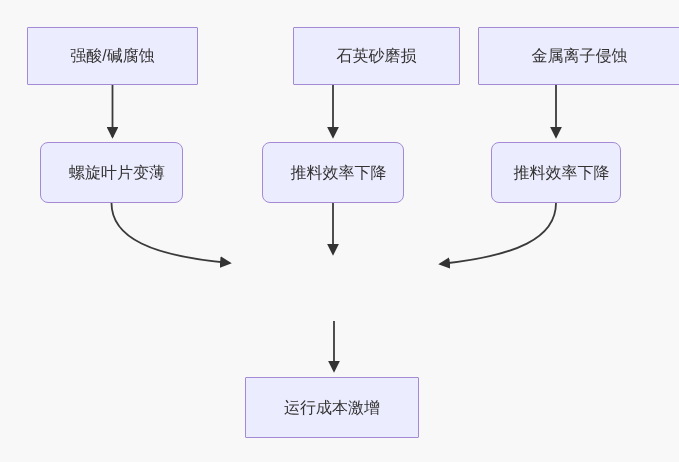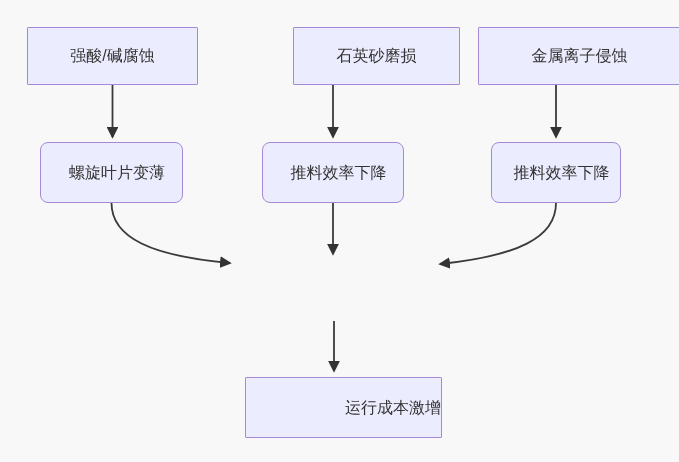--- a/index.html
+++ b/index.html
@@ -40,21 +40,21 @@
   .node.rect    { border-radius: 1px; }
 
   
   #n-acid   { left: 27px;  top: 27px;  width: 171px; height: 58px; }
   #n-sand   { left: 252px; top: 27px;  width: 167px; height: 58px; margin-left: 41px; }
   #n-metal  { left: 478px; top: 27px;  width: 203px; height: 58px; }
   #n-blade  { left: 40px;  top: 142px; width: 143px; height: 61px; }
   #n-push   { left: 262px; top: 142px; width: 142px; height: 61px; align-items: center; }
   #n-bal    { left: 491px; top: 142px; width: 130px; height: 61px; }
   #n-repair { left: 239px; top: 260px; width: 191px; height: 61px; }
-  #n-cost   { left: 245px; top: 377px; width: 197px; height: 61px; justify-content: flex-end; }
+  #n-cost   { left: 245px; top: 377px; width: 174px; height: 61px; }
 </style>
 </head>
 <body>
 
 <div class="canvas">
 
   <svg class="edges" viewBox="0 0 679 462" xmlns="http://www.w3.org/2000/svg">
     <defs>
       <marker id="arrowhead" viewBox="0 0 10 10" refX="8.5" refY="5" markerWidth="6.5" markerHeight="6.5" orient="auto-start-reverse">
         <path d="M0,0 L10,5 L0,10 z" fill="#333333"></path>

